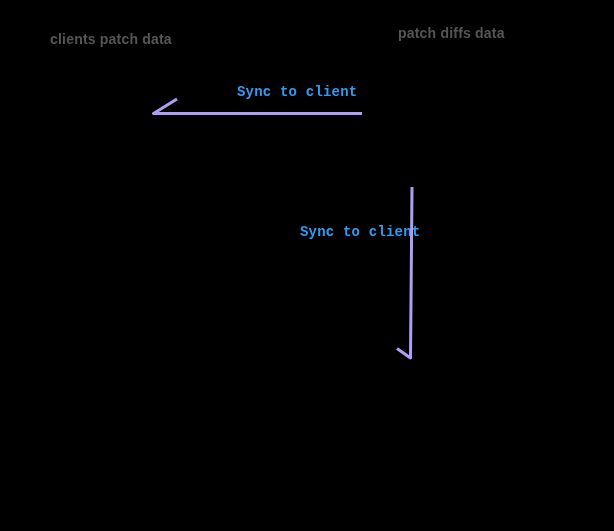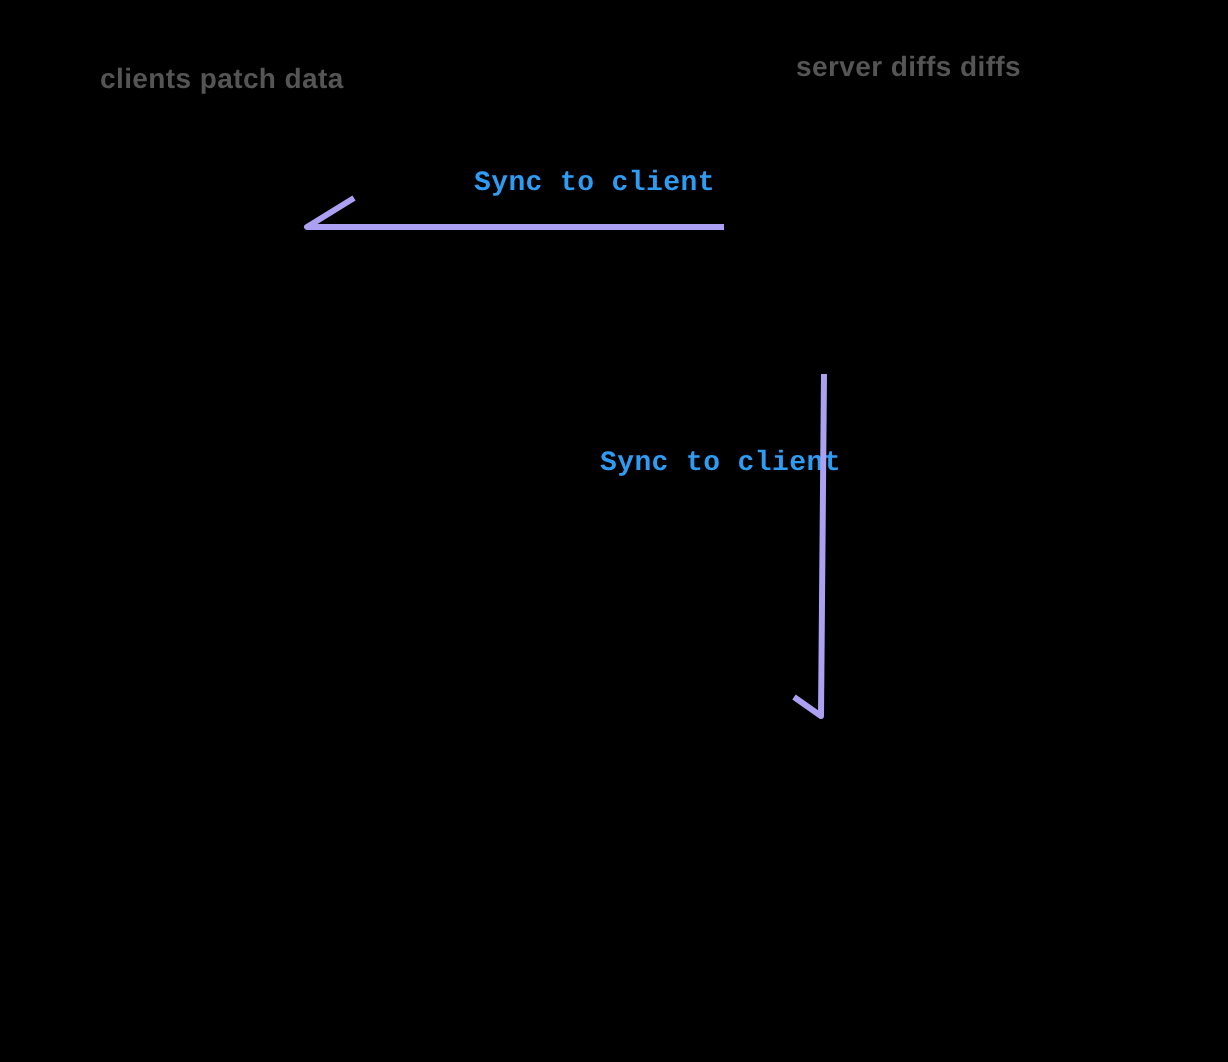--- a/index.html
+++ b/index.html
@@ -51,21 +51,21 @@
     stroke-linecap: butt;
   }
 </style>
 </head>
 <body>
 
 <div class="canvas">
 
   <div class="label node-label" id="lbl-clients">clients patch data</div>
 
-  <div class="label node-label" id="lbl-server">server diffs diffs</div>
+  <div class="label node-label" id="lbl-server">patch diffs data</div>
 
   <div class="label sync-label" id="lbl-sync1">Sync to client</div>
 
   <div class="label sync-label" id="lbl-sync2">Sync to client</div>
 
   <svg class="arrow-layer" viewBox="0 0 614 531">
 
     <polyline class="arrow" points="177,99 153.5,113.5 362,113.5"></polyline>
 
     <polyline class="arrow" points="412,187 410.5,358 397,348.5"></polyline>

